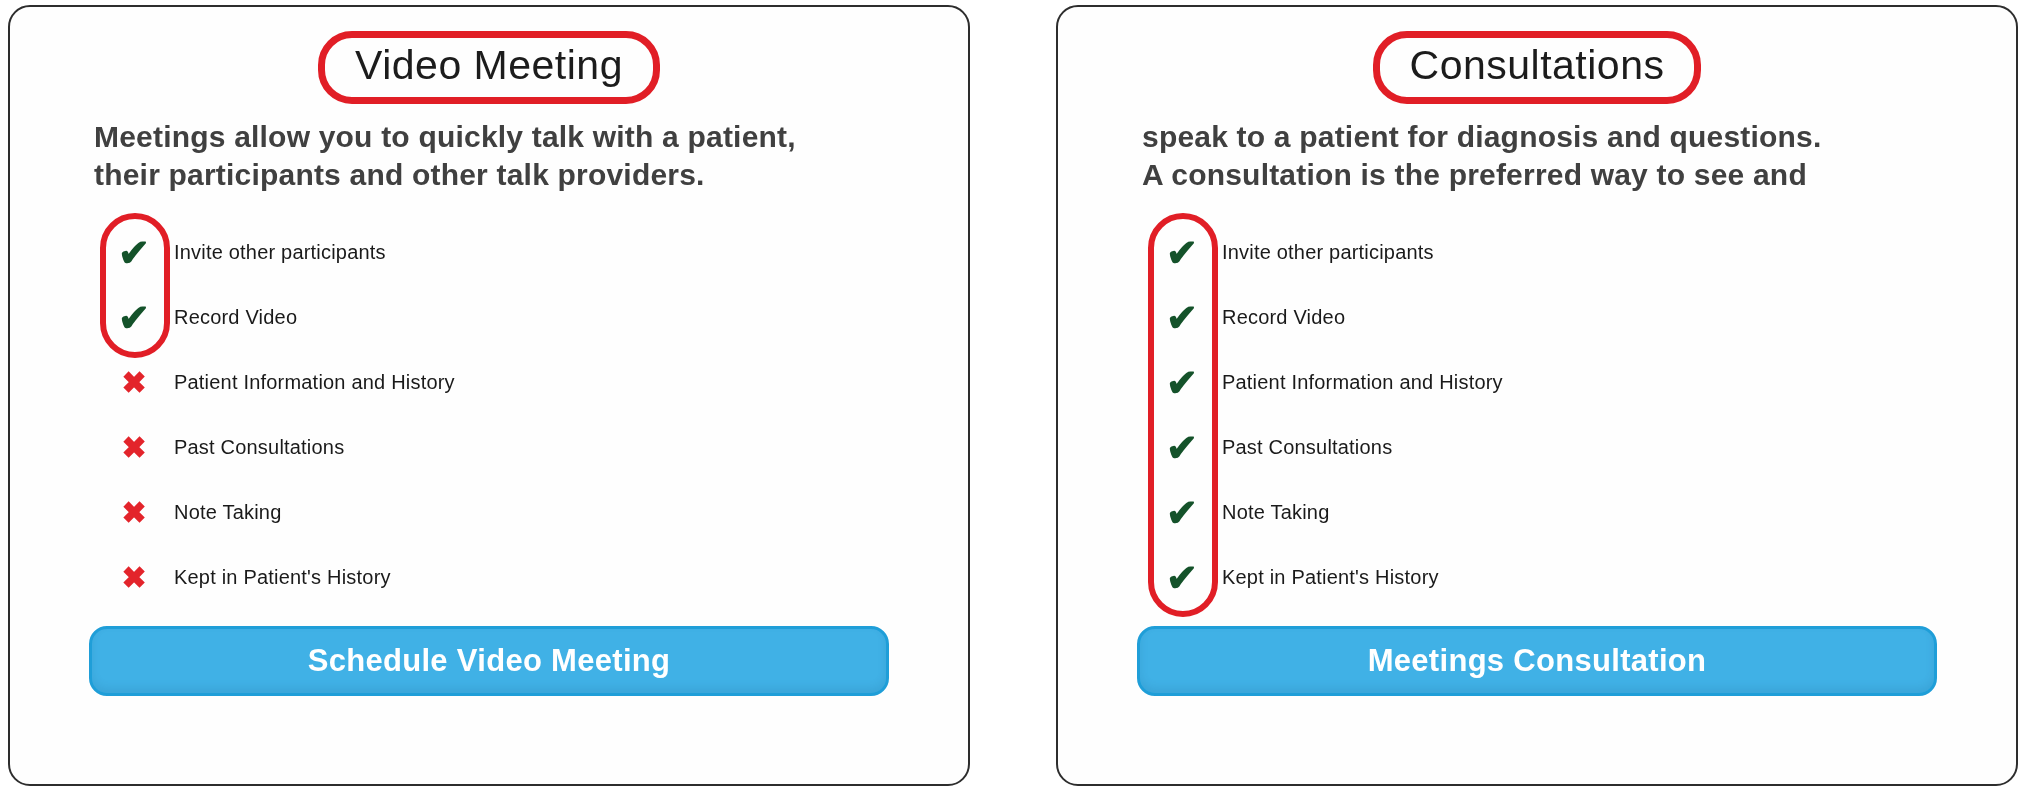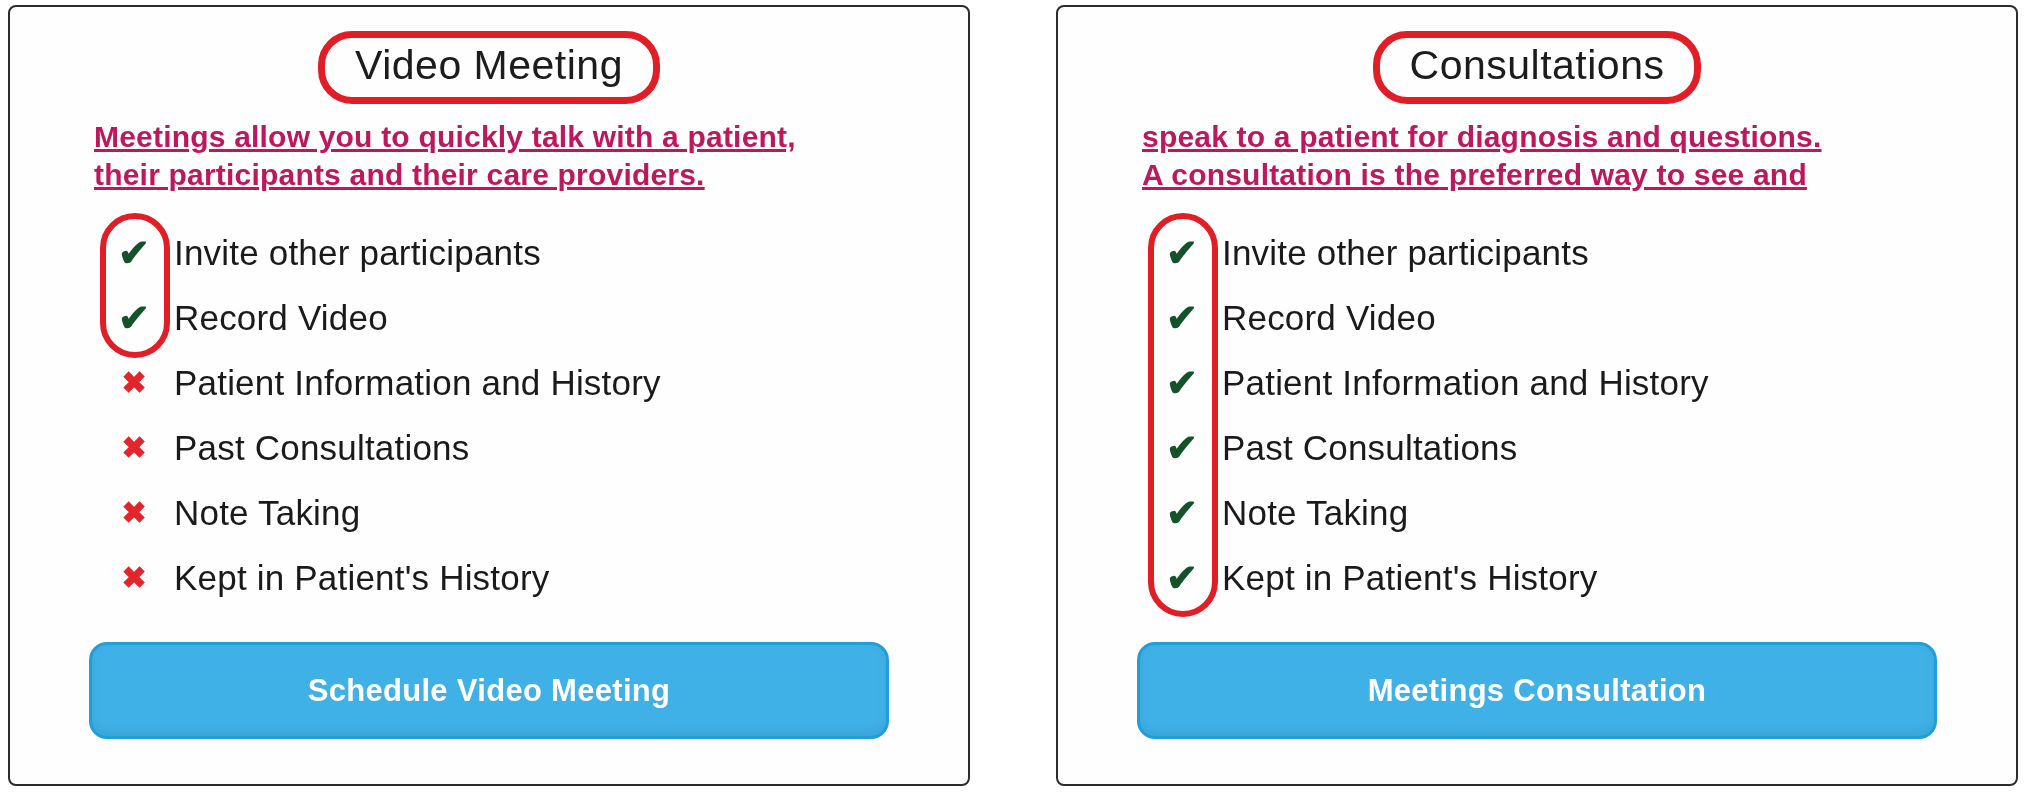--- a/index.html
+++ b/index.html
@@ -14,21 +14,21 @@
   .wrap {
     display: flex;
     gap: 86px;
     padding: 5px 8px;
   }
   .card {
     position: relative;
     width: 962px; height: 781px;
     background: #fefefe;
     border: 2px solid #2d2d2d;
-    border-radius: 8px;
+    border-radius: 22px;
   }
   .title-row { text-align: center; margin-top: 24px; }
   .title-ring {
     display: inline-block;
     border: 7px solid #e11e26;
     border-radius: 34px;
     padding: 4px 30px 8px 30px;
     background: transparent;
   }
   .card-title {
@@ -36,23 +36,22 @@
     font-weight: 500;
     letter-spacing: 0.5px;
     color: #1c1c1c;
     white-space: nowrap;
   }
   .desc {
     margin: 14px 60px 0 84px;
     font-size: 30px;
     font-weight: bold;
     line-height: 38px;
-    color: #be185d;
+    color: #404040;
     letter-spacing: 0.2px;
-    text-decoration: underline;
   }
   .features {
     position: relative;
     margin-top: 26px;
   }
   .feature-row {
     display: flex;
     align-items: center;
     height: 65px;
     padding-left: 96px;
@@ -70,40 +69,40 @@
     font-weight: bold;
   }
   .fi[data-status="cross"]::before {
     content: "✖";
     font-size: 30px;
     color: #e3242b;
     font-weight: bold;
   }
   .feature-label {
     margin-left: 12px;
-    font-size: 35px;
+    font-size: 20px;
     color: #1a1a1a;
     letter-spacing: 0.2px;
   }
   .checks-ring {
     position: absolute;
     left: 90px;
     top: -7px;
     width: 70px;
     border: 6px solid #e11e26;
     border-radius: 36px;
     pointer-events: none;
   }
   .ring-two { height: 145px; }
   .ring-six { height: 404px; }
   .schedule-btn {
     display: block;
-    margin: 32px auto 0 auto;
+    margin: 16px auto 0 auto;
     width: 800px;
-    height: 97px;
+    height: 70px;
     background: #40b1e6;
     border: 3px solid #1f9ed8;
     border-radius: 18px;
     box-shadow: inset 0 -5px 8px rgba(0,60,100,0.10);
     color: #ffffff;
     font-family: "Liberation Sans", sans-serif;
     font-size: 31px;
     font-weight: bold;
     letter-spacing: 0.3px;
     cursor: pointer;
@@ -115,21 +114,21 @@
 <div class="wrap">
 
   <section class="card">
     <div class="title-row">
       <span class="title-ring">
         <span class="card-title">Video Meeting</span>
       </span>
     </div>
     <div class="desc">
       <div>Meetings allow you to quickly talk with a patient,</div>
-      <div>their participants and their care providers.</div>
+      <div>their participants and other talk providers.</div>
     </div>
     <div class="features">
       <div class="checks-ring ring-two"></div>
       <div class="feature-row">
         <span class="fi" data-status="check"></span>
         <span class="feature-label">Invite other participants</span>
       </div>
       <div class="feature-row">
         <span class="fi" data-status="check"></span>
         <span class="feature-label">Record Video</span>

